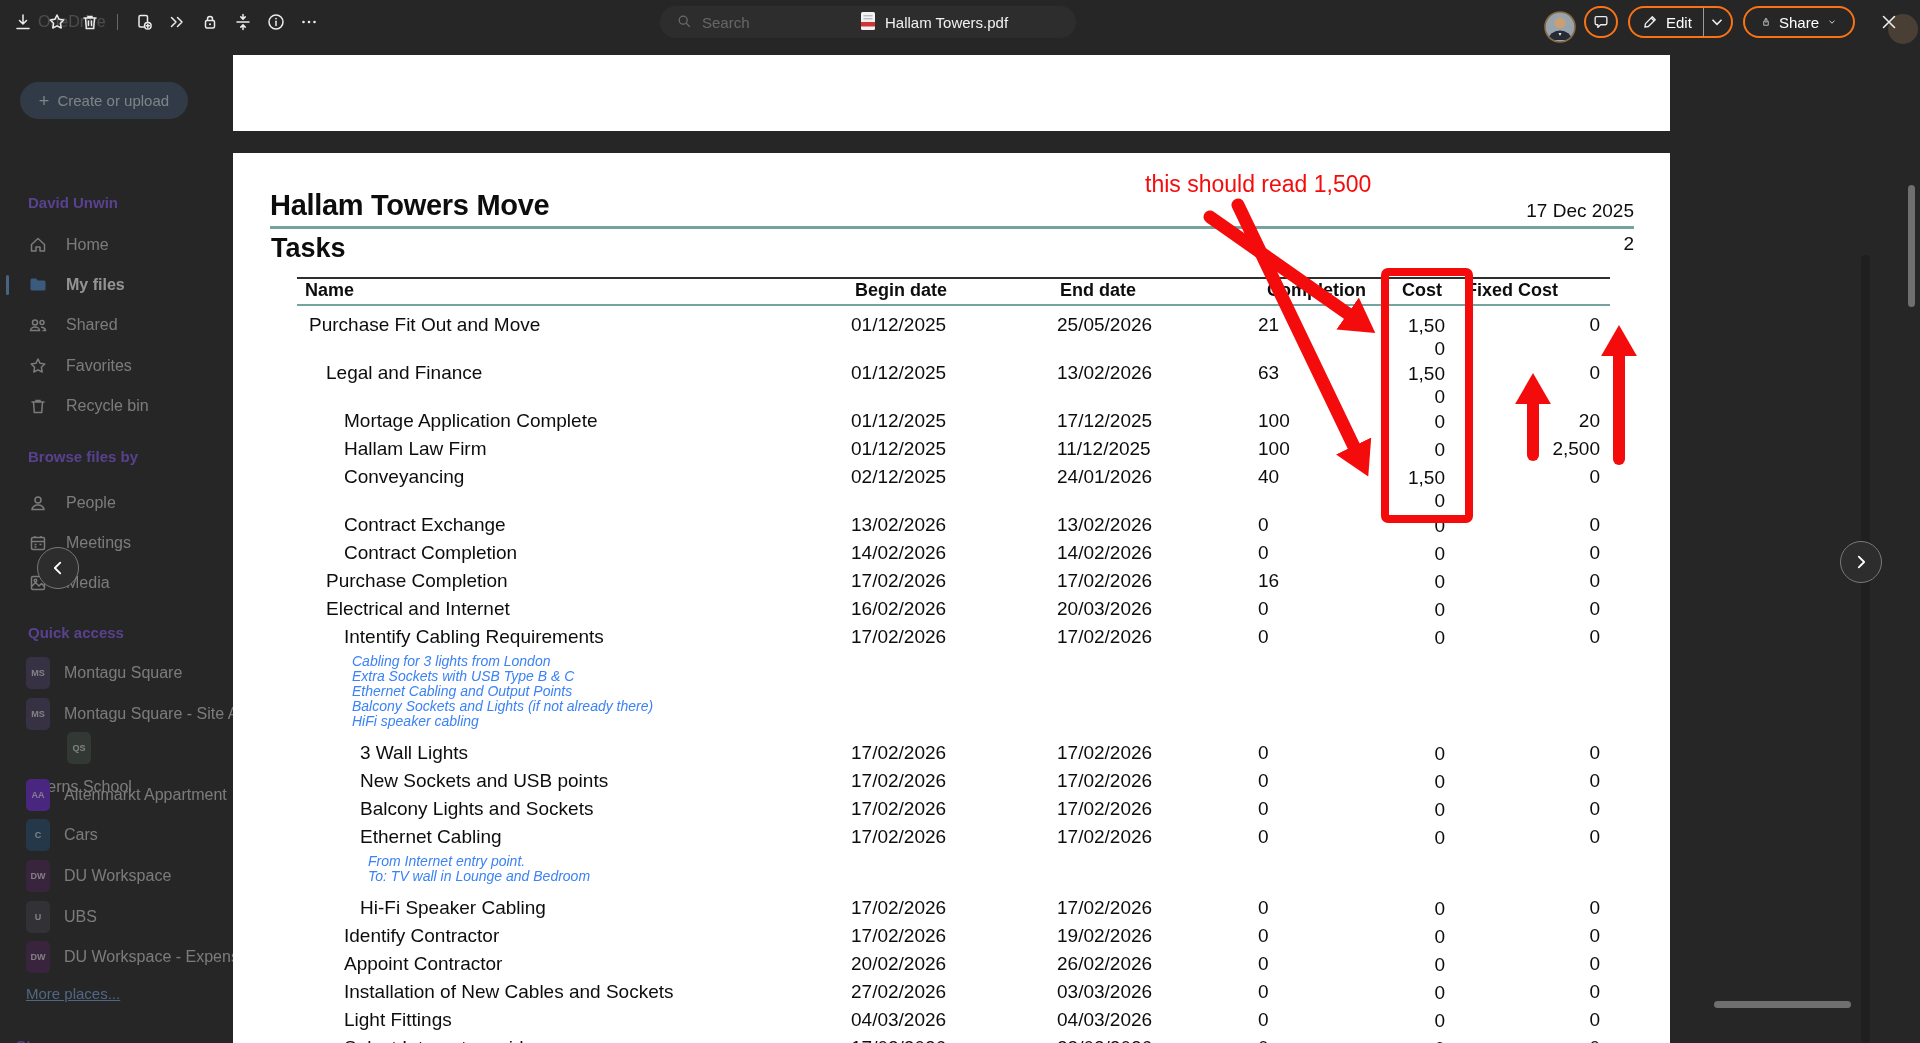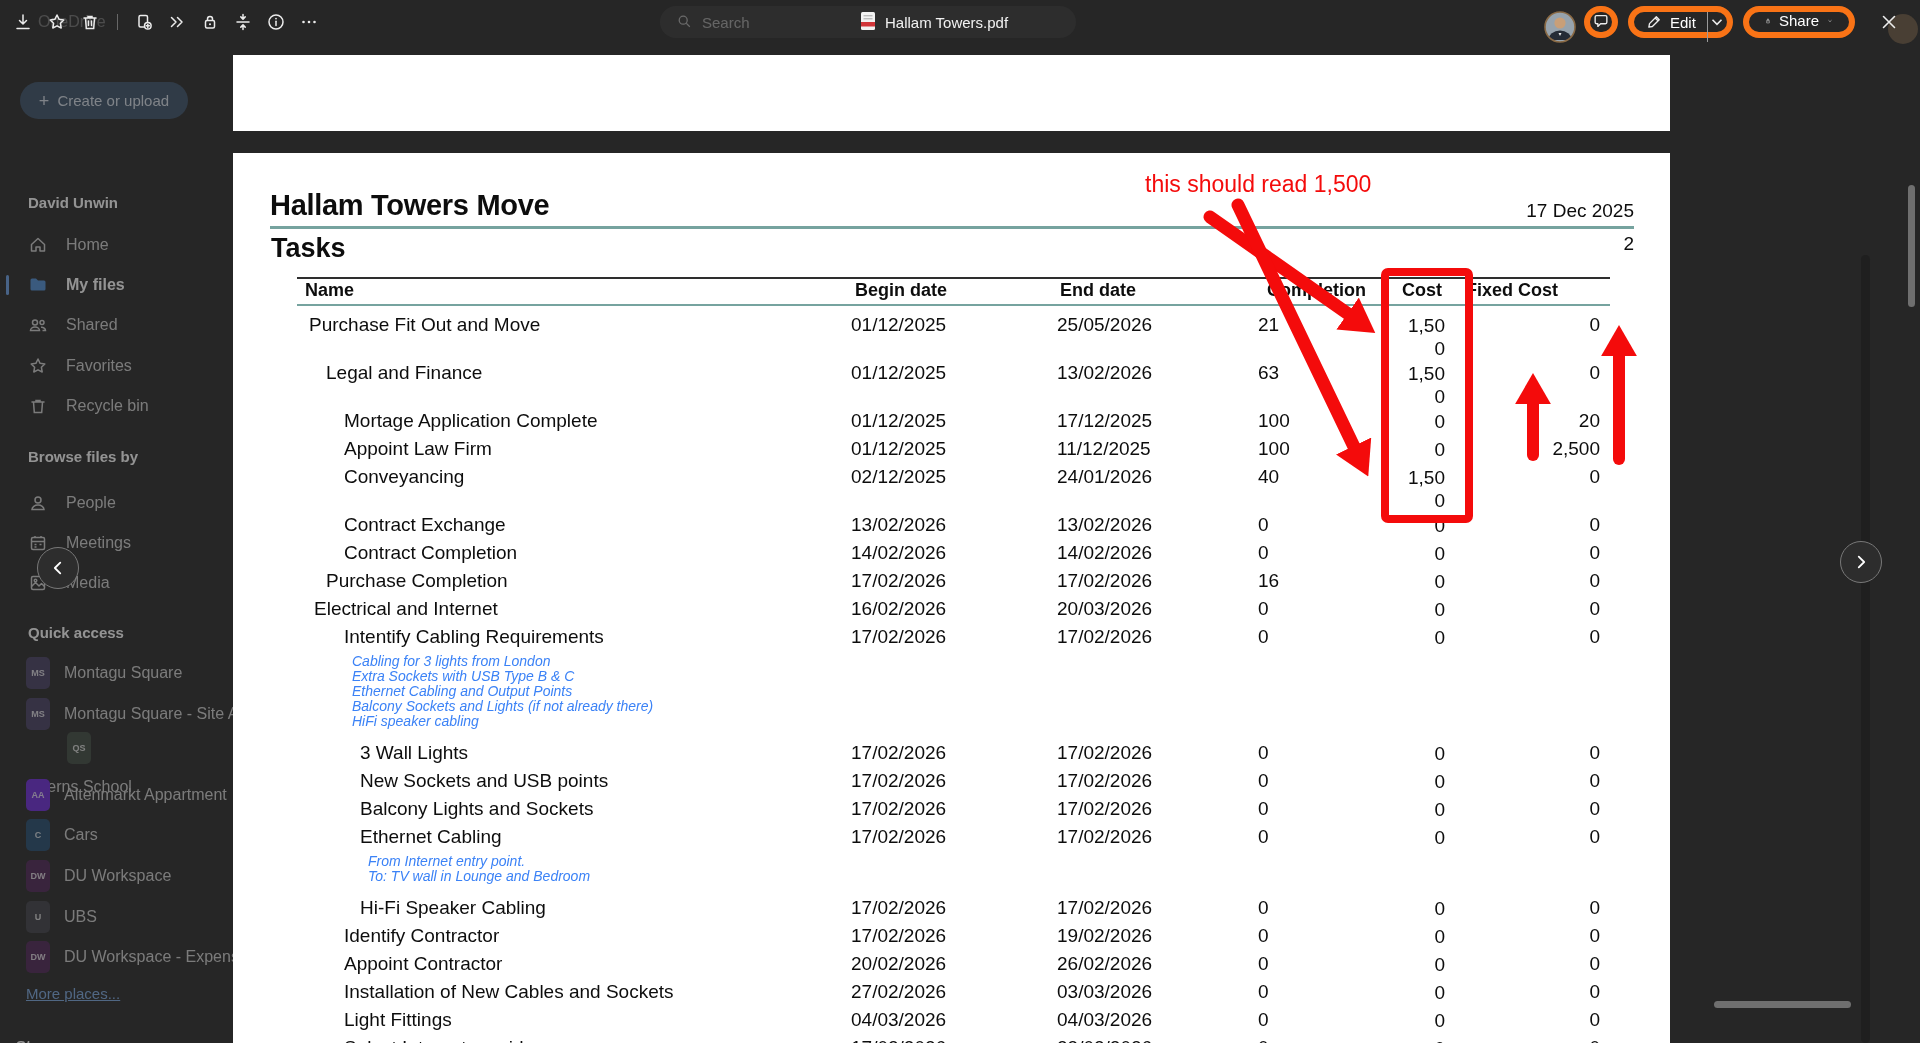--- a/index.html
+++ b/index.html
@@ -11,39 +11,39 @@
   .bg-app{position:absolute;inset:0;opacity:.5;z-index:1;}
   .ghost-logo{position:absolute;left:38px;top:13px;font-size:16px;color:rgba(255,255,255,.35);}
   .ghost-search{position:absolute;left:660px;top:6px;width:400px;height:32px;border-radius:16px;
       background:rgba(255,255,255,.07);display:flex;align-items:center;padding-left:16px;gap:10px;
       color:rgba(255,255,255,.55);font-size:15px;}
   .ghost-avatar{position:absolute;left:1888px;top:14px;width:30px;height:30px;border-radius:50%;background:#6b5742;}
   .sidebar{position:absolute;left:0;top:44px;width:233px;height:999px;overflow:hidden;color:#cfcfcf;}
   .create-btn{position:absolute;left:20px;top:38px;width:168px;height:37px;border-radius:19px;
       background:#3b5068;color:#d7dfe9;font-size:15px;display:flex;align-items:center;justify-content:center;gap:8px;}
   .create-btn .plus{font-size:18px;line-height:1;}
-  .side-label{position:absolute;left:28px;font-size:15px;font-weight:600;color:#ffffff;white-space:nowrap;}
+  .side-label{position:absolute;left:28px;font-size:15px;font-weight:600;color:#8b5cf6;white-space:nowrap;}
   .snav,.sqk{position:absolute;left:0;height:26px;display:flex;align-items:center;white-space:nowrap;}
   .snav{padding-left:28px;gap:18px;font-size:16px;}
   .snav .s-icon{width:20px;height:20px;display:inline-block;}
   .snav.active .s-label{color:#ffffff;font-weight:600;}
   .sel-bar{position:absolute;left:6px;top:3px;width:3px;height:20px;border-radius:2px;background:#6aa1e8;}
   .sqk{padding-left:26px;gap:14px;font-size:16px;}
   .tile{width:24px;height:32px;border-radius:5px;display:flex;align-items:center;justify-content:center;
       font-size:9px;font-weight:700;color:rgba(255,255,255,.8);flex:0 0 auto;}
   .more-places{position:absolute;left:26px;top:941px;font-size:15px;color:#7aa7e0;text-decoration:underline;}
 
   
   .topbar{position:absolute;left:0;top:0;width:1920px;height:44px;z-index:5;}
   .tb-icon{position:absolute;top:6px;width:32px;height:32px;border-radius:4px;display:flex;align-items:center;justify-content:center;cursor:pointer;}
   .tb-icon svg{width:20px;height:20px;}
   .tb-divider{position:absolute;top:14px;width:1px;height:16px;background:rgba(255,255,255,.3);}
   .title-group{position:absolute;left:860px;top:0;height:44px;display:flex;align-items:center;gap:9px;color:#f2f2f2;font-size:15px;}
-  .btn{position:absolute;top:6px;height:32px;border:6px solid #f97316;border-radius:16px;color:#fff;font-size:15px;
-      display:flex;box-sizing:border-box;background:transparent;}
+  .btn{position:absolute;top:6px;height:32px;border:2px solid #f97316;border-radius:16px;color:#fff;font-size:15px;
+      display:flex;align-items:center;box-sizing:border-box;background:transparent;}
   .btn svg{width:18px;height:18px;}
   .split-sep{width:1px;height:30px;background:#9a9a9a;}
 
   
   .page-sliver{position:absolute;left:233px;top:55px;width:1437px;height:76px;background:#fff;z-index:2;}
   .pdf-page{position:absolute;left:233px;top:153px;width:1437px;height:890px;background:#fff;z-index:2;overflow:hidden;color:#0d0d0d;}
   .doc-title{position:absolute;left:37px;top:36px;font-size:29px;font-weight:700;letter-spacing:-.3px;}
   .doc-date{position:absolute;right:36px;top:47px;font-size:19px;}
   .rule1{position:absolute;left:37px;right:36px;top:73px;height:3px;background:#76a39f;}
   .doc-section{position:absolute;left:38px;top:80px;font-size:27px;font-weight:700;}
@@ -349,21 +349,21 @@
       </div>
       <div class="trow">
         <span class="c-name" style="left: 111px;">Mortage Application Complete</span>
         <span class="c-begin">01/12/2025</span>
         <span class="c-end">17/12/2025</span>
         <span class="c-comp">100</span>
         <span class="c-cost">0</span>
         <span class="c-fixed">20</span>
       </div>
       <div class="trow">
-        <span class="c-name" style="left: 111px;">Appoint Law Firm</span>
+        <span class="c-name" style="left: 111px;">Hallam Law Firm</span>
         <span class="c-begin">01/12/2025</span>
         <span class="c-end">11/12/2025</span>
         <span class="c-comp">100</span>
         <span class="c-cost">0</span>
         <span class="c-fixed">2,500</span>
       </div>
       <div class="trow tall">
         <span class="c-name" style="left: 111px;">Conveyancing</span>
         <span class="c-begin">02/12/2025</span>
         <span class="c-end">24/01/2026</span>
@@ -390,21 +390,21 @@
       </div>
       <div class="trow">
         <span class="c-name" style="left: 93px;">Purchase Completion</span>
         <span class="c-begin">17/02/2026</span>
         <span class="c-end">17/02/2026</span>
         <span class="c-comp">16</span>
         <span class="c-cost">0</span>
         <span class="c-fixed">0</span>
       </div>
       <div class="trow">
-        <span class="c-name" style="left: 81px;">Electrical and Internet</span>
+        <span class="c-name" style="left: 93px;">Electrical and Internet</span>
         <span class="c-begin">16/02/2026</span>
         <span class="c-end">20/03/2026</span>
         <span class="c-comp">0</span>
         <span class="c-cost">0</span>
         <span class="c-fixed">0</span>
       </div>
       <div class="trow">
         <span class="c-name" style="left: 111px;">Intentify Cabling Requirements</span>
         <span class="c-begin">17/02/2026</span>
         <span class="c-end">17/02/2026</span>

